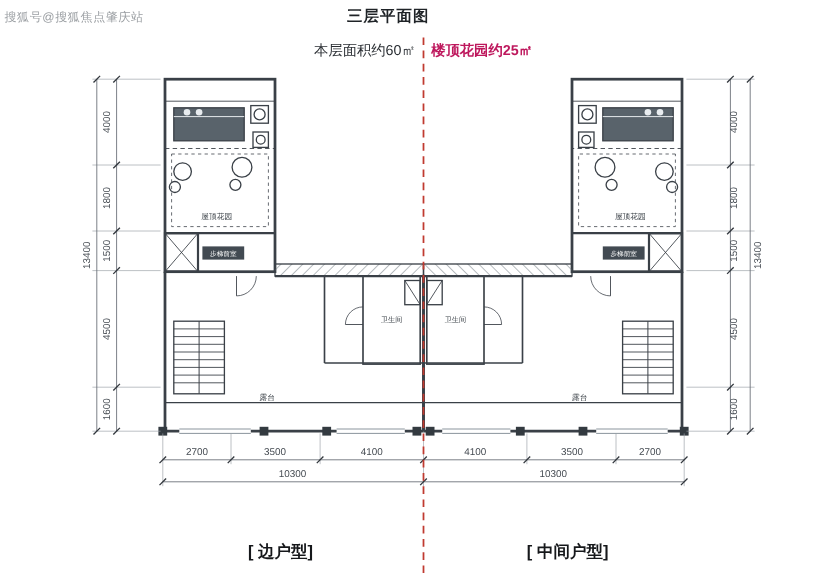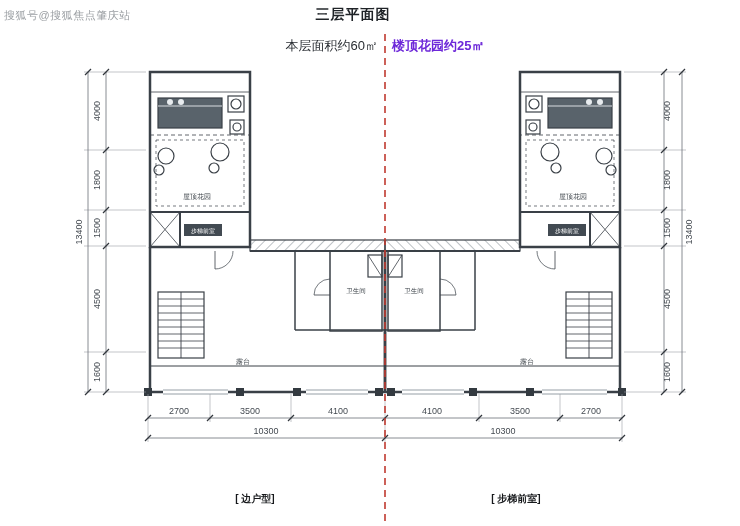--- a/index.html
+++ b/index.html
@@ -4,22 +4,22 @@
 <style>
   html,body{margin:0;padding:0;}
   body{
     width:740px;height:526px;position:relative;background:#ffffff;
     font-family:"Liberation Sans","DejaVu Sans",sans-serif;overflow:hidden;
   }
   .abs{position:absolute;}
   .watermark{left:4px;top:8px;font-size:11px;color:#9b9fa3;letter-spacing:.5px;}
   .title{left:258px;top:6px;width:190px;text-align:center;font-size:14px;font-weight:bold;color:#1f2327;letter-spacing:1px;}
   .sub-left{left:180px;top:37px;width:198px;text-align:right;font-size:13px;font-weight:400;color:#2a2e33;}
-  .sub-right{left:392px;top:37px;width:200px;text-align:left;font-size:13px;font-weight:600;color:#6d28d9;}
-  .footer-label{top:492px;font-size:10px;font-weight:bold;color:#16181b;text-align:center;}
+  .sub-right{left:392px;top:37px;width:200px;text-align:left;font-size:13px;font-weight:600;color:#be185d;}
+  .footer-label{top:492px;font-size:15px;font-weight:bold;color:#16181b;text-align:center;}
   .footer-left{left:185px;width:140px;}
   .footer-right{left:440px;width:152px;}
   svg{position:absolute;left:0;top:0;}
   svg text{font-family:"Liberation Sans","DejaVu Sans",sans-serif;}
   .dim-txt{font-size:9px;fill:#454b52;}
   .room-txt{font-size:7px;fill:#3a4047;}
   .room-txt-sm{font-size:6.5px;fill:#3a4047;}
   .room-txt-inv{font-size:6px;fill:#ffffff;}
 </style>
 </head>
@@ -213,13 +213,13 @@
   </g>
 
   <line x1="385" y1="34" x2="385" y2="526" stroke="#c03a30" stroke-width="1.6" stroke-dasharray="7 5"></line>
 </svg>
 
 <div class="abs watermark">搜狐号@搜狐焦点肇庆站</div>
 <div class="abs title">三层平面图</div>
 <div class="abs sub-left">本层面积约60㎡</div>
 <div class="abs sub-right">楼顶花园约25㎡</div>
 <div class="abs footer-label footer-left">[ 边户型]</div>
-<div class="abs footer-label footer-right">[ 步梯前室]</div>
+<div class="abs footer-label footer-right">[ 中间户型]</div>
 
 </body></html>

